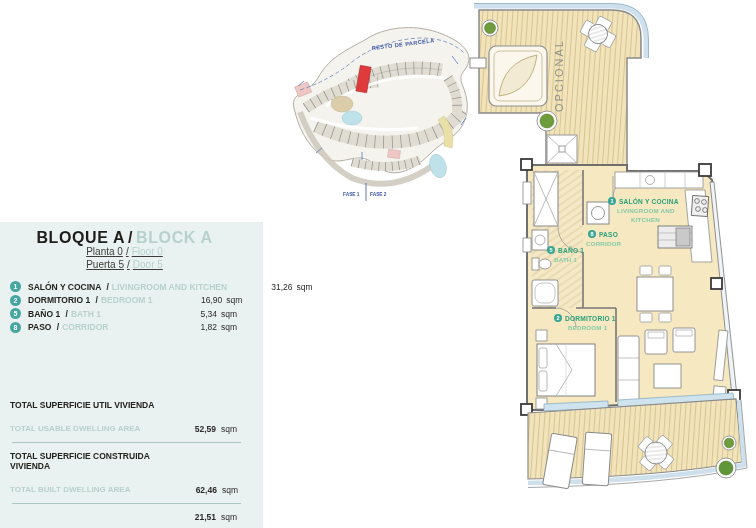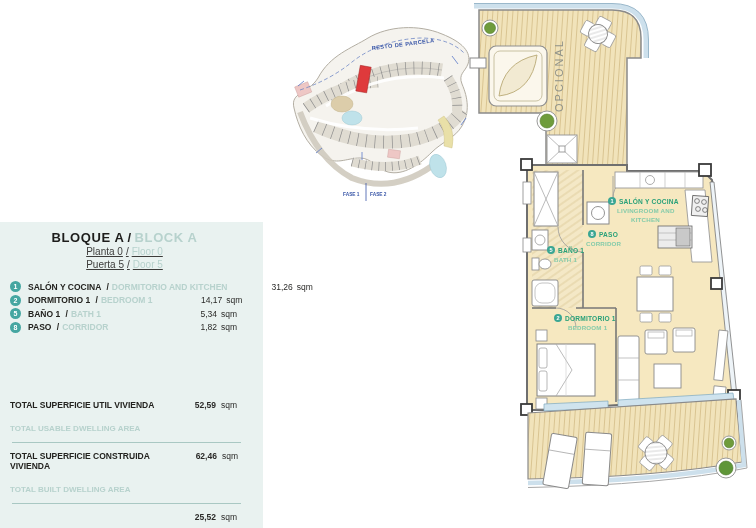--- a/index.html
+++ b/index.html
@@ -9,40 +9,40 @@
     -webkit-font-smoothing:antialiased;
   }
   .svg-layer { position:absolute; left:0; top:0; width:756px; height:528px; }
 
   
   .panel {
     position:absolute; left:0; top:222px; width:263px; height:306px;
     background:#e9f2f0; box-sizing:border-box; padding:8px 20px 0 10px;
   }
   .hdr { text-align:center; padding-right:4px; }
-  .t1 { font-size:13px; font-weight:bold; letter-spacing:.6px; color:#1d1d1b; line-height:15px; }
+  .t1 { font-size:16px; font-weight:bold; letter-spacing:.6px; color:#1d1d1b; line-height:15px; }
   .sub { font-size:10px; color:#3c3c3a; line-height:13px;text-decoration:underline; }
   .lt { color:#b7d2cd; }
   .sep { padding:0 3px; }
   .sub .sep { color:#3c3c3a; }
 
   .rooms { margin-top:9px; }
   .room-row { display:flex; align-items:center; height:13.5px; font-size:8.5px; }
   .badge {
     width:11px; height:11px; border-radius:50%; background:#45a6a1; color:#fff;
     font-size:7px; line-height:11px; text-align:center; font-weight:bold;
     margin-right:7px; flex:none;
   }
   .rname { font-weight:bold; color:#23231f; white-space:nowrap; }
   .rname .lt { font-weight:bold; }
   .rval { margin-left:auto; color:#2a2a28; width:34px; text-align:right;padding-left:44px; }
   .runit { width:22px; margin-left:4px; color:#2a2a28; }
 
   .totals { margin-top:58px; }
-  .tblock { display:flex; align-items:flex-start; padding:8px 0; }
+  .tblock { display:flex; align-items:flex-end; padding:8px 0; }
   .tlabels .es { font-size:8.5px; font-weight:bold; color:#23231f; line-height:10px; }
   .tlabels .en { font-size:8px; color:#b7d2cd; font-weight:bold; line-height:10px; margin-top:14px; }
   .tval { margin-left:auto; font-weight:bold; font-size:8.5px; color:#2a2a28; width:34px; text-align:right; }
   .tunit { width:22px; margin-left:5px; font-size:8.5px; color:#2a2a28; }
   .hr { border:none; border-top:1px solid #a9c8c3; margin:0 2px; }
   .sol-row { display:flex; align-items:center; font-size:8.5px; padding:3px 0 0 12px; color:#23231f; }
 
   
   text { font-family:"Liberation Sans", sans-serif; }
   .lbl-es { font-size:6.6px; font-weight:bold; fill:#2aa179; letter-spacing:.2px; }
@@ -338,28 +338,28 @@
       <span>Planta 0</span><span class="sep">/</span><span class="lt">Floor 0</span>
     </div>
     <div class="sub">
       <span>Puerta 5</span><span class="sep">/</span><span class="lt">Door 5</span>
     </div>
   </div>
 
   <div class="rooms">
     <div class="room-row">
       <span class="badge">1</span>
-      <span class="rname"><span>SALÓN Y COCINA</span> <span class="sep">/</span><span class="lt">DORMITORIO AND KITCHEN</span></span>
+      <span class="rname"><span>SALÓN Y COCINA</span> <span class="sep">/</span><span class="lt">LIVINGROOM AND KITCHEN</span></span>
       <span class="rval">31,26</span>
       <span class="runit">sqm</span>
     </div>
     <div class="room-row">
       <span class="badge">2</span>
       <span class="rname"><span>DORMITORIO 1</span> <span class="sep">/</span><span class="lt">BEDROOM 1</span></span>
-      <span class="rval">14,17</span>
+      <span class="rval">16,90</span>
       <span class="runit">sqm</span>
     </div>
     <div class="room-row">
       <span class="badge">5</span>
       <span class="rname"><span>BAÑO 1</span> <span class="sep">/</span><span class="lt">BATH 1</span></span>
       <span class="rval">5,34</span>
       <span class="runit">sqm</span>
     </div>
     <div class="room-row">
       <span class="badge">8</span>
@@ -384,21 +384,21 @@
         <div class="es">TOTAL SUPERFICIE CONSTRUIDA VIVIENDA</div>
         <div class="en">TOTAL BUILT DWELLING AREA</div>
       </span>
       <span class="tval">62,46</span>
       <span class="tunit">sqm</span>
     </div>
     <hr class="hr">
     <div class="tblock">
       <span class="tlabels">
       </span>
-      <span class="tval">25,52</span>
+      <span class="tval">21,51</span>
       <span class="tunit">sqm</span>
     </div>
     <div class="sol-row">
       
       
       
       
       
       
     </div>

